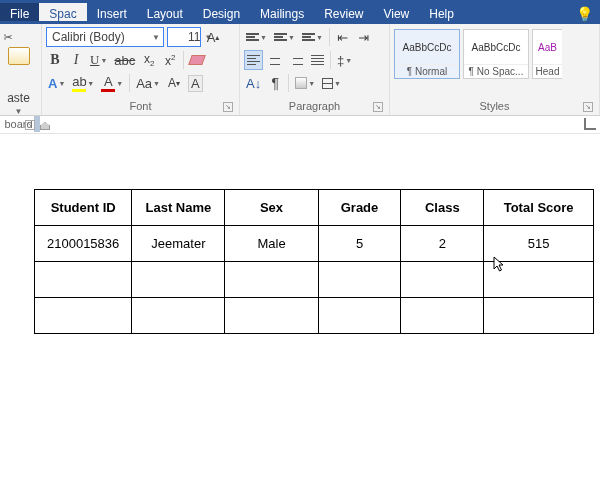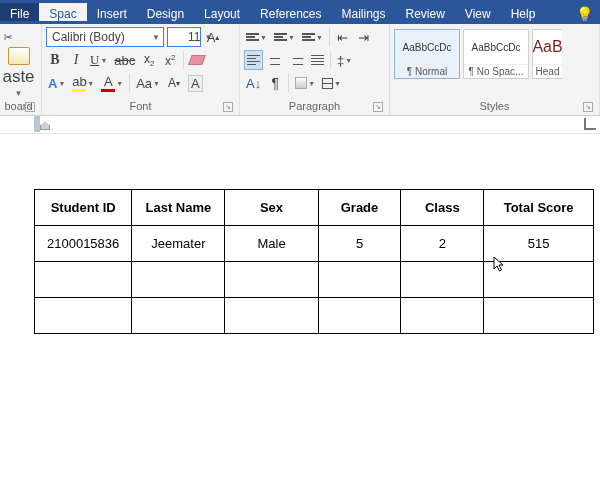--- a/index.html
+++ b/index.html
@@ -183,40 +183,39 @@
     pointer-events:none;
   }
 </style>
 </head>
 <body>
 
 <div class="tabs">
   <div class="tab file">File</div>
   <div class="tab active">Spac</div>
   <div class="tab">Insert</div>
+  <div class="tab">Layout</div>
   <div class="tab">Design</div>
-  <div class="tab">Layout</div>
-  <div class="tab">References</div>
   <div class="tab">Mailings</div>
   <div class="tab">Review</div>
   <div class="tab">View</div>
   <div class="tab">Help</div>
   <div class="bulb">💡</div>
 </div>
 
 <div class="ribbon">
 
   <div class="group g-clip">
     <div class="group-body">
       <div class="clip-row">
         <div class="mini">✂</div>
       </div>
       <div class="clip-col">
         <div class="clip-icon"></div>
-        <div style="font-size:17px;">aste</div>
+        <div style="font-size:12px;margin-top:24px;">aste</div>
         <div class="clip-caret">▼</div>
       </div>
     </div>
     <div class="group-label">
       <span>board</span>
       <span class="launcher">↘</span>
     </div>
   </div>
 
   <div class="group g-font">
@@ -384,21 +383,21 @@
       <div class="styles-row">
         <div class="style-tile active">
           <div class="prev">AaBbCcDc</div>
           <div class="name">¶ Normal</div>
         </div>
         <div class="style-tile">
           <div class="prev">AaBbCcDc</div>
           <div class="name">¶ No Spac...</div>
         </div>
         <div class="style-tile partial">
-          <div class="prev" style="color:#7f1d1d;font-size:16px;">AaB</div>
+          <div class="prev" style="color:#a21caf;font-size:10px;">AaB</div>
           <div class="name">Head</div>
         </div>
       </div>
     </div>
     <div class="group-label">
       <span>Styles</span>
       <span class="launcher">↘</span>
     </div>
   </div>
 </div>

